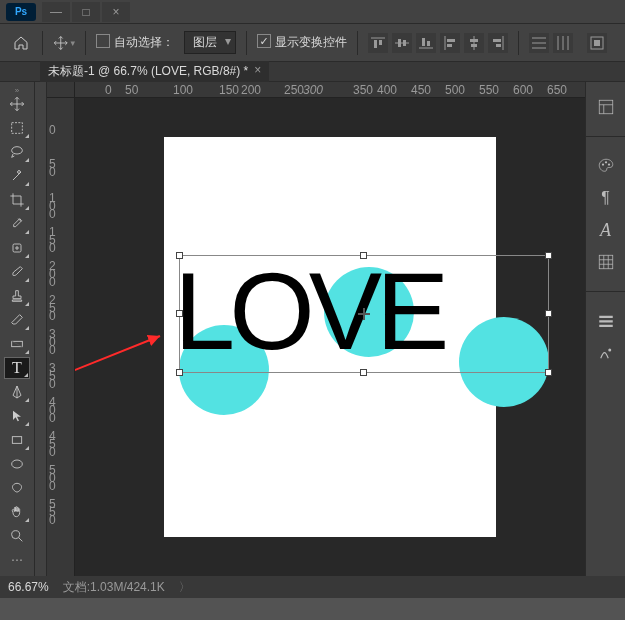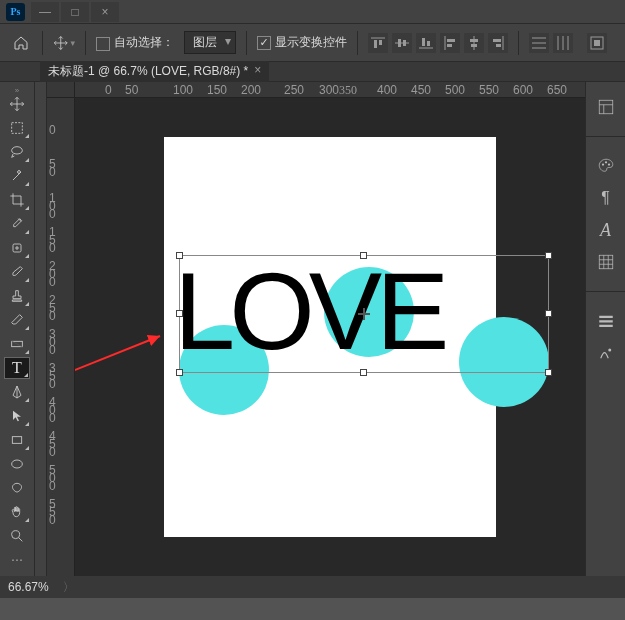--- a/index.html
+++ b/index.html
@@ -8,21 +8,21 @@
     --panel-dark:#383838;
     --border:#2a2a2a;
     --text:#d9d9d9;
     --text-dim:#999;
     --accent:#53e2e2;
     --canvas-outer:#282828;
   }
   *{box-sizing:border-box;font-family:"Microsoft YaHei",Arial,sans-serif;font-size:12px;}
   body{margin:0;width:625px;height:620px;background:var(--bg);color:var(--text);overflow:hidden;position:relative;}
   .title-bar{height:24px;background:var(--panel);display:flex;align-items:center;border-bottom:1px solid var(--border);}
-  .ps-logo{width:19px;height:18px;background:#001e36;border-radius:3px;margin:0 6px;display:flex;align-items:center;justify-content:center;color:#31a8ff;font-size:10px;font-weight:bold;font-family:Liberation Serif, serif;}
+  .ps-logo{width:30px;height:18px;background:#001e36;border-radius:3px;margin:0 6px;display:flex;align-items:center;justify-content:center;color:#31a8ff;font-size:10px;font-weight:bold;}
   .menu-bar{display:flex;gap:14px;flex:1;}
   .menu-bar span{color:var(--text);cursor:default;}
   .win-controls{display:flex;gap:2px;margin-right:2px;}
   .win-btn{width:28px;height:20px;background:#3a3a3a;display:flex;align-items:center;justify-content:center;color:var(--text-dim);}
   .options-bar{height:38px;background:var(--panel);display:flex;align-items:center;padding:0 10px;gap:10px;border-bottom:1px solid var(--border);}
   .opt-icon{width:22px;height:22px;display:flex;align-items:center;justify-content:center;}
   .dropdown{background:#333;border:1px solid #222;padding:2px 18px 2px 8px;position:relative;color:var(--text);}
   .dropdown::after{content:"▾";position:absolute;right:4px;top:2px;color:var(--text-dim);}
   .checkbox{width:14px;height:14px;border:1px solid #888;display:inline-flex;align-items:center;justify-content:center;margin-right:4px;}
   .checkbox.checked::after{content:"✓";color:var(--text);font-size:11px;}
@@ -90,27 +90,27 @@
       </svg>
     </div>
   <div class="vdivider"></div>
   <div class="opt-icon">
       <svg viewBox="0 0 24 24" width="16" height="16">
         <path d="M12 2v20M2 12h20M12 2l-3 3M12 2l3 3M12 22l-3-3M12 22l3-3M2 12l3-3M2 12l3 3M22 12l-3-3M22 12l-3 3" stroke="#ccc" stroke-width="1.3"></path>
       </svg>
       <span style="color:#888;font-size:9px;margin-left:2px">▾</span>
     </div>
   <div class="vdivider"></div>
-  <label style="display:flex;align-items:flex-end;">
+  <label style="display:flex;align-items:flex-start;">
       <span class="checkbox"></span>
       <span>自动选择：</span>
     </label>
   <div class="dropdown">图层</div>
   <div class="vdivider"></div>
-  <label style="display:flex;align-items:center;">
+  <label style="display:flex;align-items:flex-start;">
       <span class="checkbox checked"></span>
       <span>显示变换控件</span>
     </label>
   <div class="vdivider"></div>
   <div style="display:flex;gap:4px;">
     <div class="align-btn">
         <svg width="14" height="14" viewBox="0 0 14 14">
           <line x1="0" y1="2" x2="14" y2="2" stroke="#999"></line>
           <rect x="3" y="4" width="3" height="8" fill="#999"></rect>
           <rect x="8" y="4" width="3" height="5" fill="#999"></rect>
@@ -304,25 +304,25 @@
   </div>
   <div class="collapse-strip"></div>
 
   <div class="workspace">
     <div class="ruler-row">
       <div class="ruler-corner"></div>
       <div class="ruler-h" id="ruler-h">
           <span style="left: 30px;">0</span>
           <span style="left: 50px;">50</span>
           <span style="left: 98px;">100</span>
-          <span style="left: 132px;">150</span>
+          <span style="left: 144px;">150</span>
           <span style="left: 166px;">200</span>
           <span style="left: 209px;">250</span>
-          <span style="left: 244px;">300</span>
-          <span style="left: 264px; font-family: Liberation Serif, serif;">350</span>
+          <span style="left: 228px; font-style: italic;">300</span>
+          <span style="left: 278px;">350</span>
           <span style="left: 302px;">400</span>
           <span style="left: 336px; text-align: center;">450</span>
           <span style="left: 370px;">500</span>
           <span style="left: 404px;">550</span>
           <span style="left: 438px;">600</span>
           <span style="left: 472px;">650</span>
         </div>
     </div>
     <div class="canvas-row">
       <div class="ruler-v" id="ruler-v">
@@ -440,14 +440,15 @@
             <path d="M5 19c4-10 6-10 10 0" fill="none" stroke="#bbb" stroke-width="1.5"></path>
             <circle cx="17" cy="8" r="2" fill="#bbb"></circle>
           </svg>
         </div>
     </div>
   </div>
 </div>
 
 <div class="status">
   <span class="zoom">66.67%</span>
+  <span><span>文档:</span><span>1.03M/424.1K</span></span>
   <span class="chev">〉</span>
 </div>
 
 </body></html>

